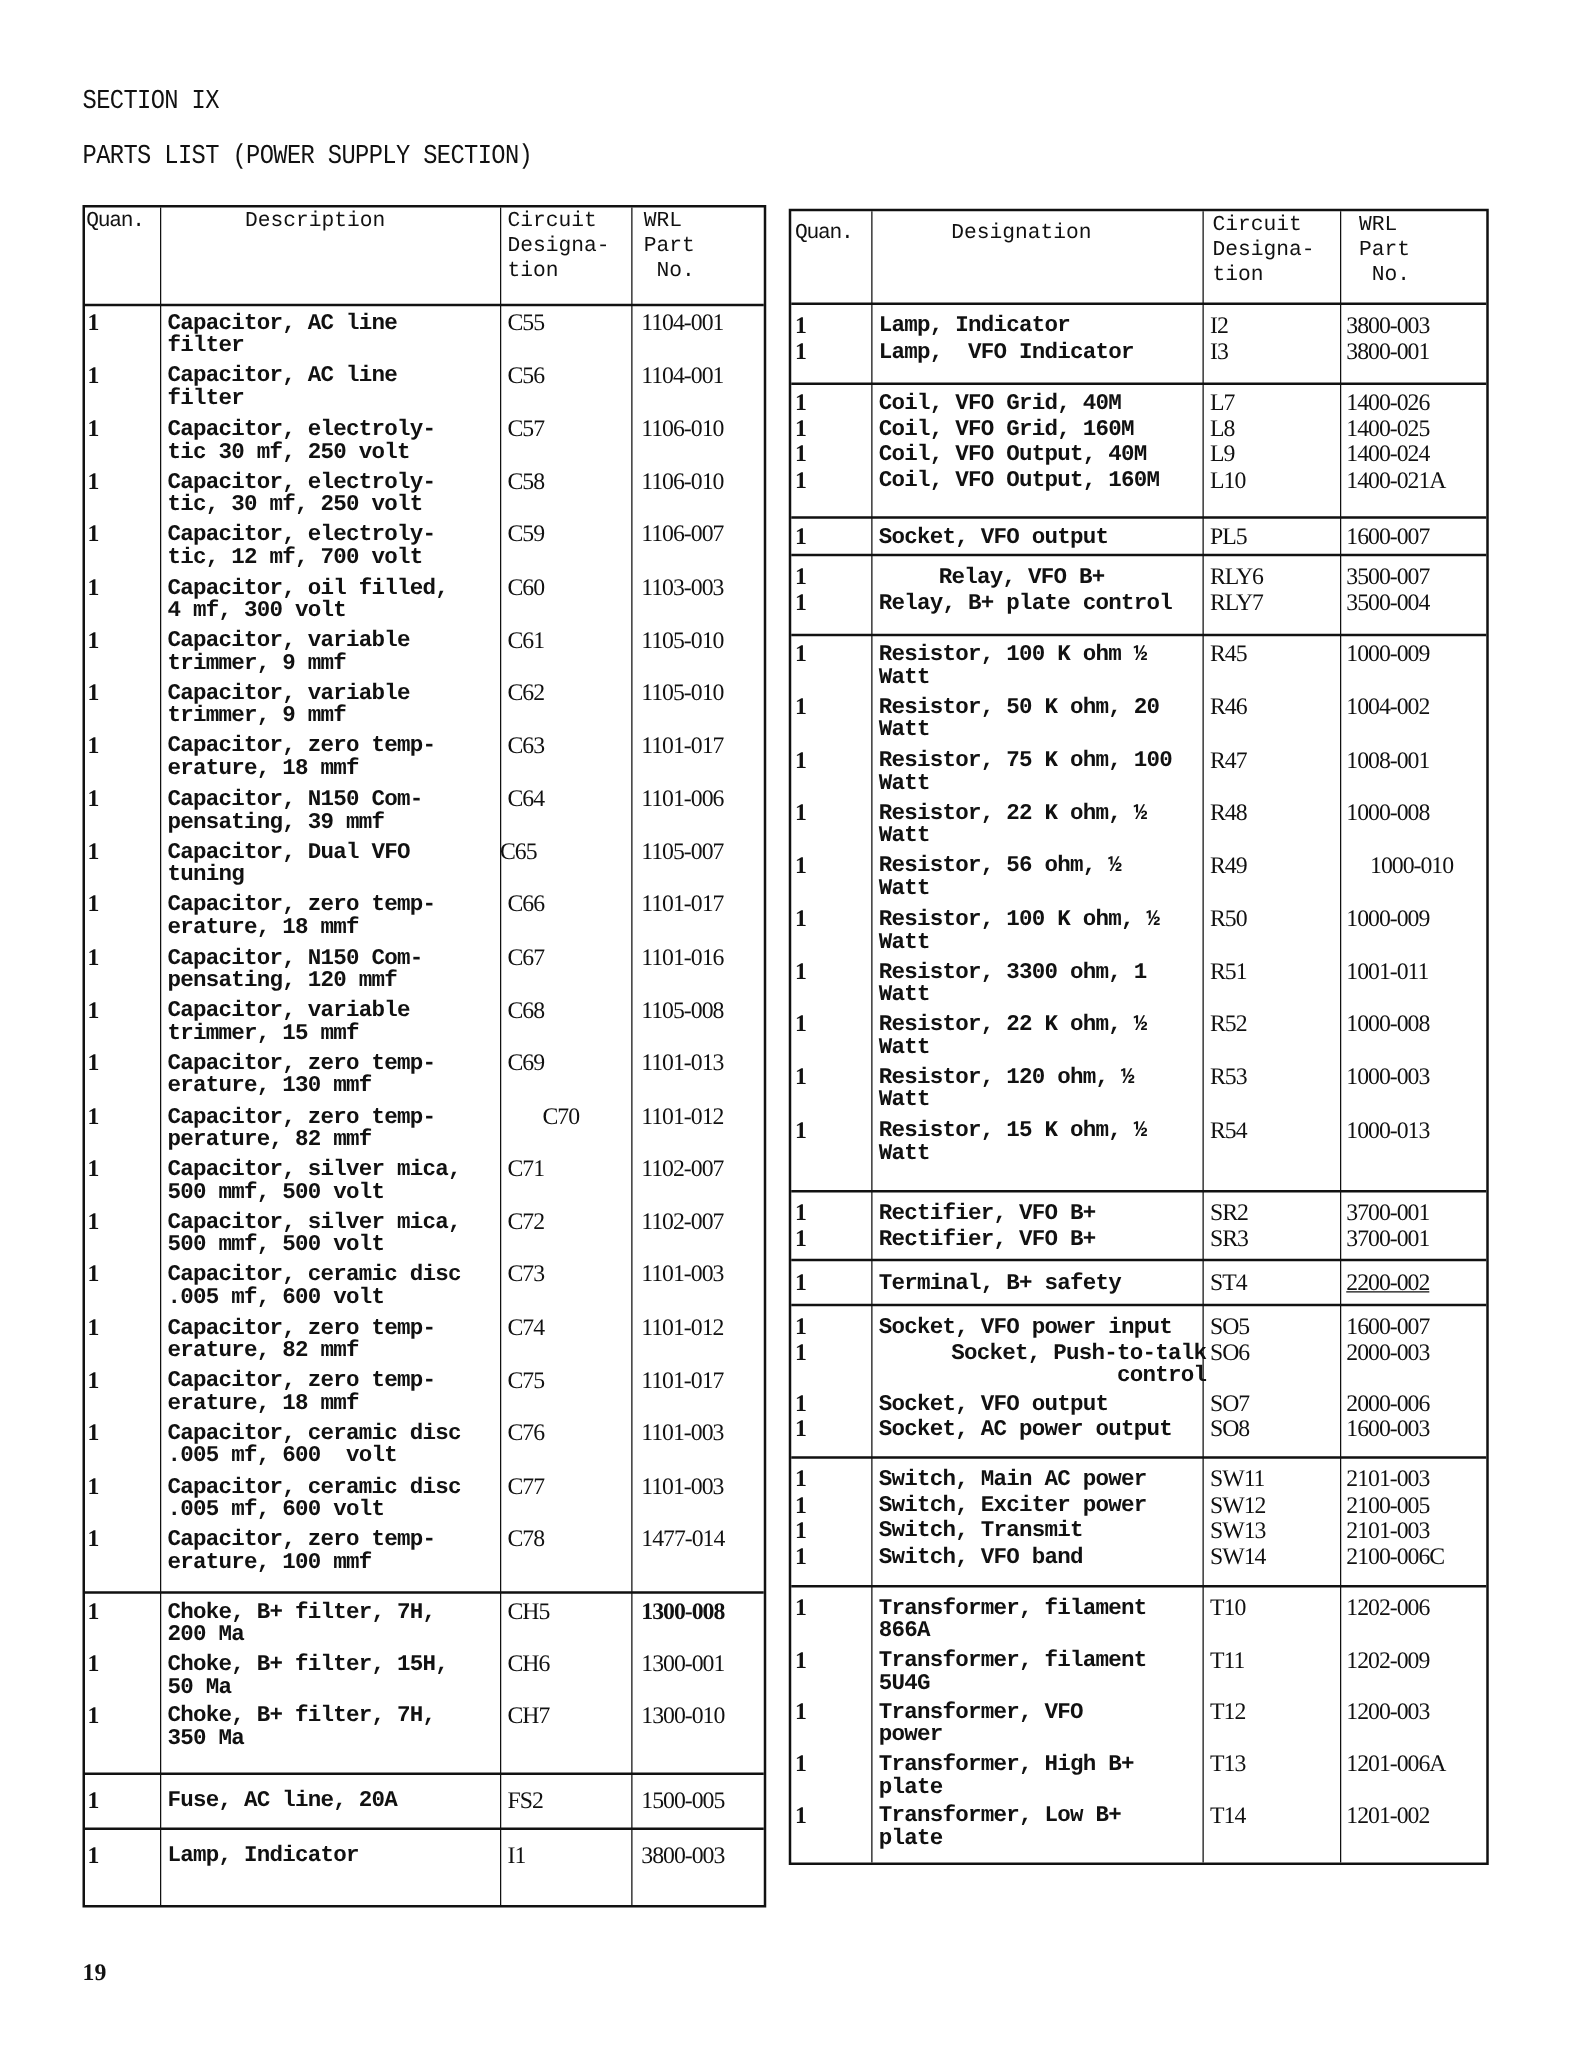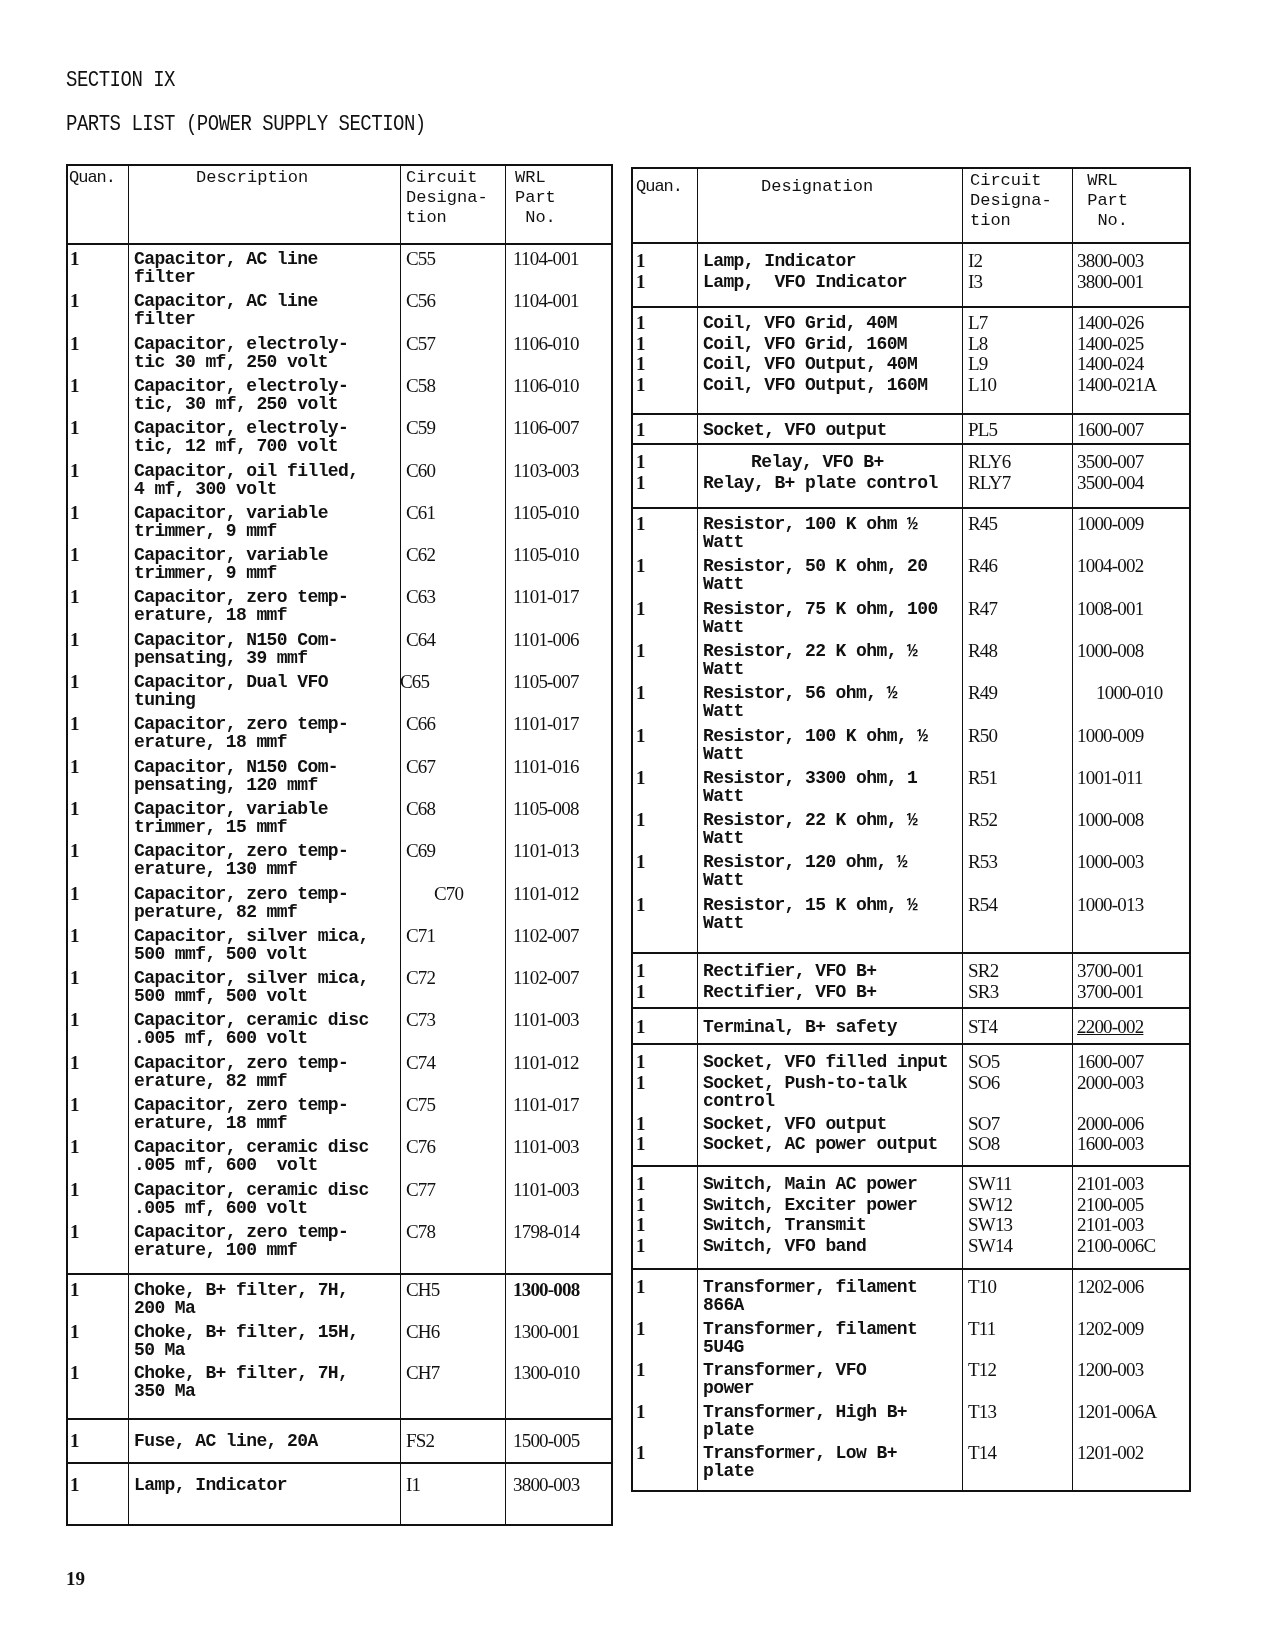--- a/index.html
+++ b/index.html
@@ -227,21 +227,21 @@
           <div class="cell desc" style="left: 66px; width: 270px;">Capacitor, ceramic disc
 .005 mf, 600 volt</div>
           <div class="cell circ" style="left: 338px;">C77</div>
           <div class="cell part" style="left: 445px;">1101-003</div>
         </div>
         <div class="entry" style="top: 977.9px;">
           <div class="cell qty" style="left: 2px;">1</div>
           <div class="cell desc" style="left: 66px; width: 270px;">Capacitor, zero temp-
 erature, 100 mmf</div>
           <div class="cell circ" style="left: 338px;">C78</div>
-          <div class="cell part" style="left: 445px;">1798-014</div>
+          <div class="cell part" style="left: 445px;">1477-014</div>
         </div>
       </div>
       <div class="group" style="top: 1109px; height: 145px;">
         <div class="entry" style="top: 6px;">
           <div class="cell qty" style="left: 2px;">1</div>
           <div class="cell desc" style="left: 66px; width: 270px;">Choke, B+ filter, 7H,
 200 Ma</div>
           <div class="cell circ" style="left: 338px;">CH5</div>
           <div class="cell part" style="left: 445px; font-weight: bold;">1300-008</div>
         </div>
@@ -446,27 +446,27 @@
         <div class="entry" style="top: 9px;">
           <div class="cell qty" style="left: 3px;">1</div>
           <div class="cell desc" style="left: 70px; width: 262px;">Terminal, B+ safety</div>
           <div class="cell circ" style="left: 335px;">ST4</div>
           <div class="cell part" style="left: 444px; text-decoration: underline;">2200-002</div>
         </div>
       </div>
       <div class="group" style="top: 876px; height: 122px;">
         <div class="entry" style="top: 8px;">
           <div class="cell qty" style="left: 3px;">1</div>
-          <div class="cell desc" style="left: 70px; width: 262px;">Socket, VFO filled input</div>
+          <div class="cell desc" style="left: 70px; width: 262px;">Socket, VFO power input</div>
           <div class="cell circ" style="left: 335px;">SO5</div>
           <div class="cell part" style="left: 444px;">1600-007</div>
         </div>
         <div class="entry" style="top: 28.5px;">
           <div class="cell qty" style="left: 3px;">1</div>
-          <div class="cell desc" style="left: 70px; width: 262px;">Socket, Push-to-talk
+          <div class="cell desc" style="left: 70px; width: 262px; text-align: right;">Socket, Push-to-talk
 control</div>
           <div class="cell circ" style="left: 335px;">SO6</div>
           <div class="cell part" style="left: 444px;">2000-003</div>
         </div>
         <div class="entry" style="top: 69.5px;">
           <div class="cell qty" style="left: 3px;">1</div>
           <div class="cell desc" style="left: 70px; width: 262px;">Socket, VFO output</div>
           <div class="cell circ" style="left: 335px;">SO7</div>
           <div class="cell part" style="left: 444px;">2000-006</div>
         </div>

